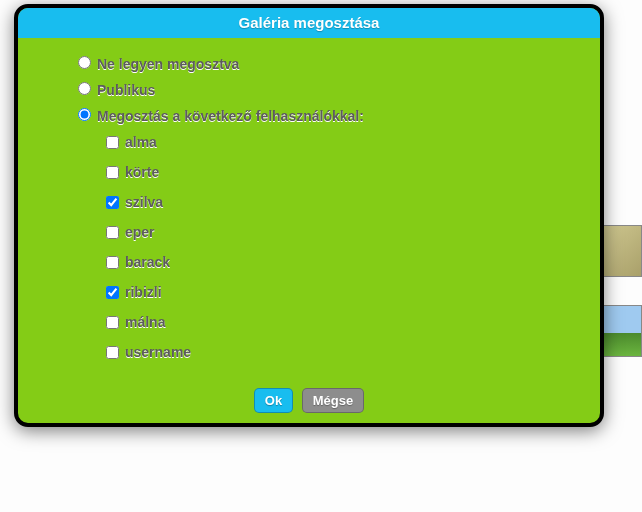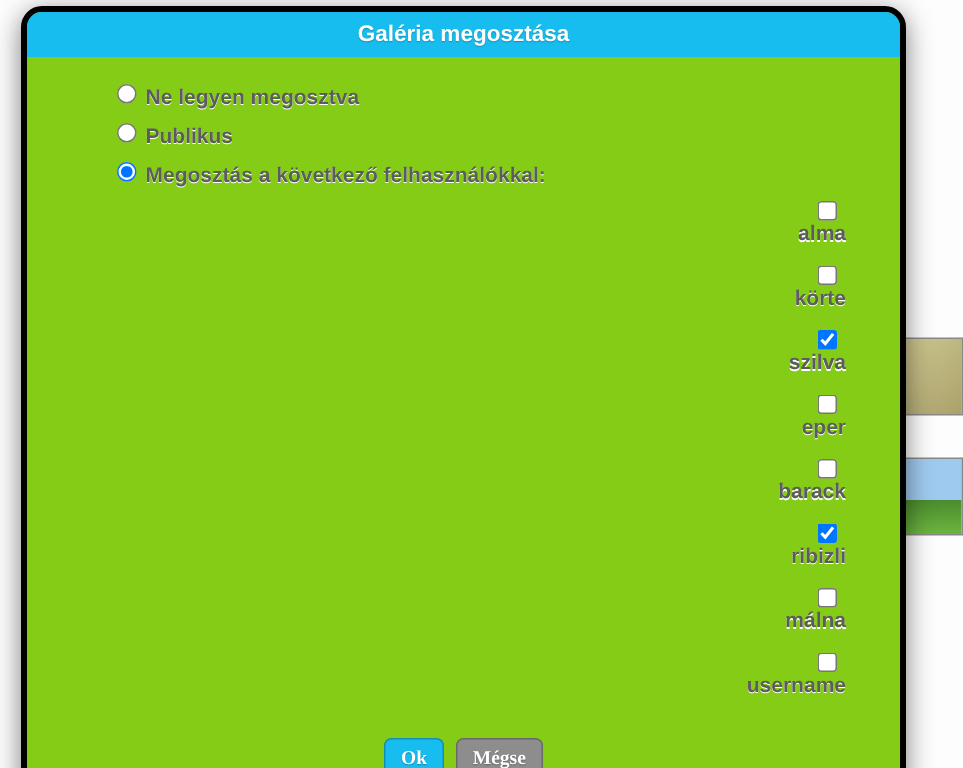--- a/index.html
+++ b/index.html
@@ -84,23 +84,22 @@
     font-size: 14px;
     color: #5c5c5c;
     text-shadow: 0 1px 0 #fff;
   }
 
   .user-list {
     margin: 6px 0 0 28px;
   }
   .user-row {
     display: flex;
-    align-items: flex-end;
+    align-items: center;
     margin: 7px 0 14px 0;
-    flex-direction: column;
   }
   .user-row input[type=checkbox] {
     margin: 0 6px 0 0;
   }
   .user-row label {
     font-weight: bold;
     font-size: 14px;
     color: #5c5c5c;
     text-shadow: 0 1px 0 #fff;
   }
@@ -114,21 +113,20 @@
     display: inline-block;
     border-radius: 5px;
     font-weight: bold;
     font-size: 13px;
     color: #fff;
     padding: 4px 10px;
     margin: 0 2px;
     border: 1px solid rgba(0,0,0,0.25);
     cursor: pointer;
     text-shadow: 0 1px 1px rgba(0,0,0,0.3);
-    font-family: Liberation Serif, serif;
   }
   .btn-ok {
     background: #18bdef;
   }
   .btn-cancel {
     background: #8d8d8d;
   }
 </style>
 </head>
 <body>

